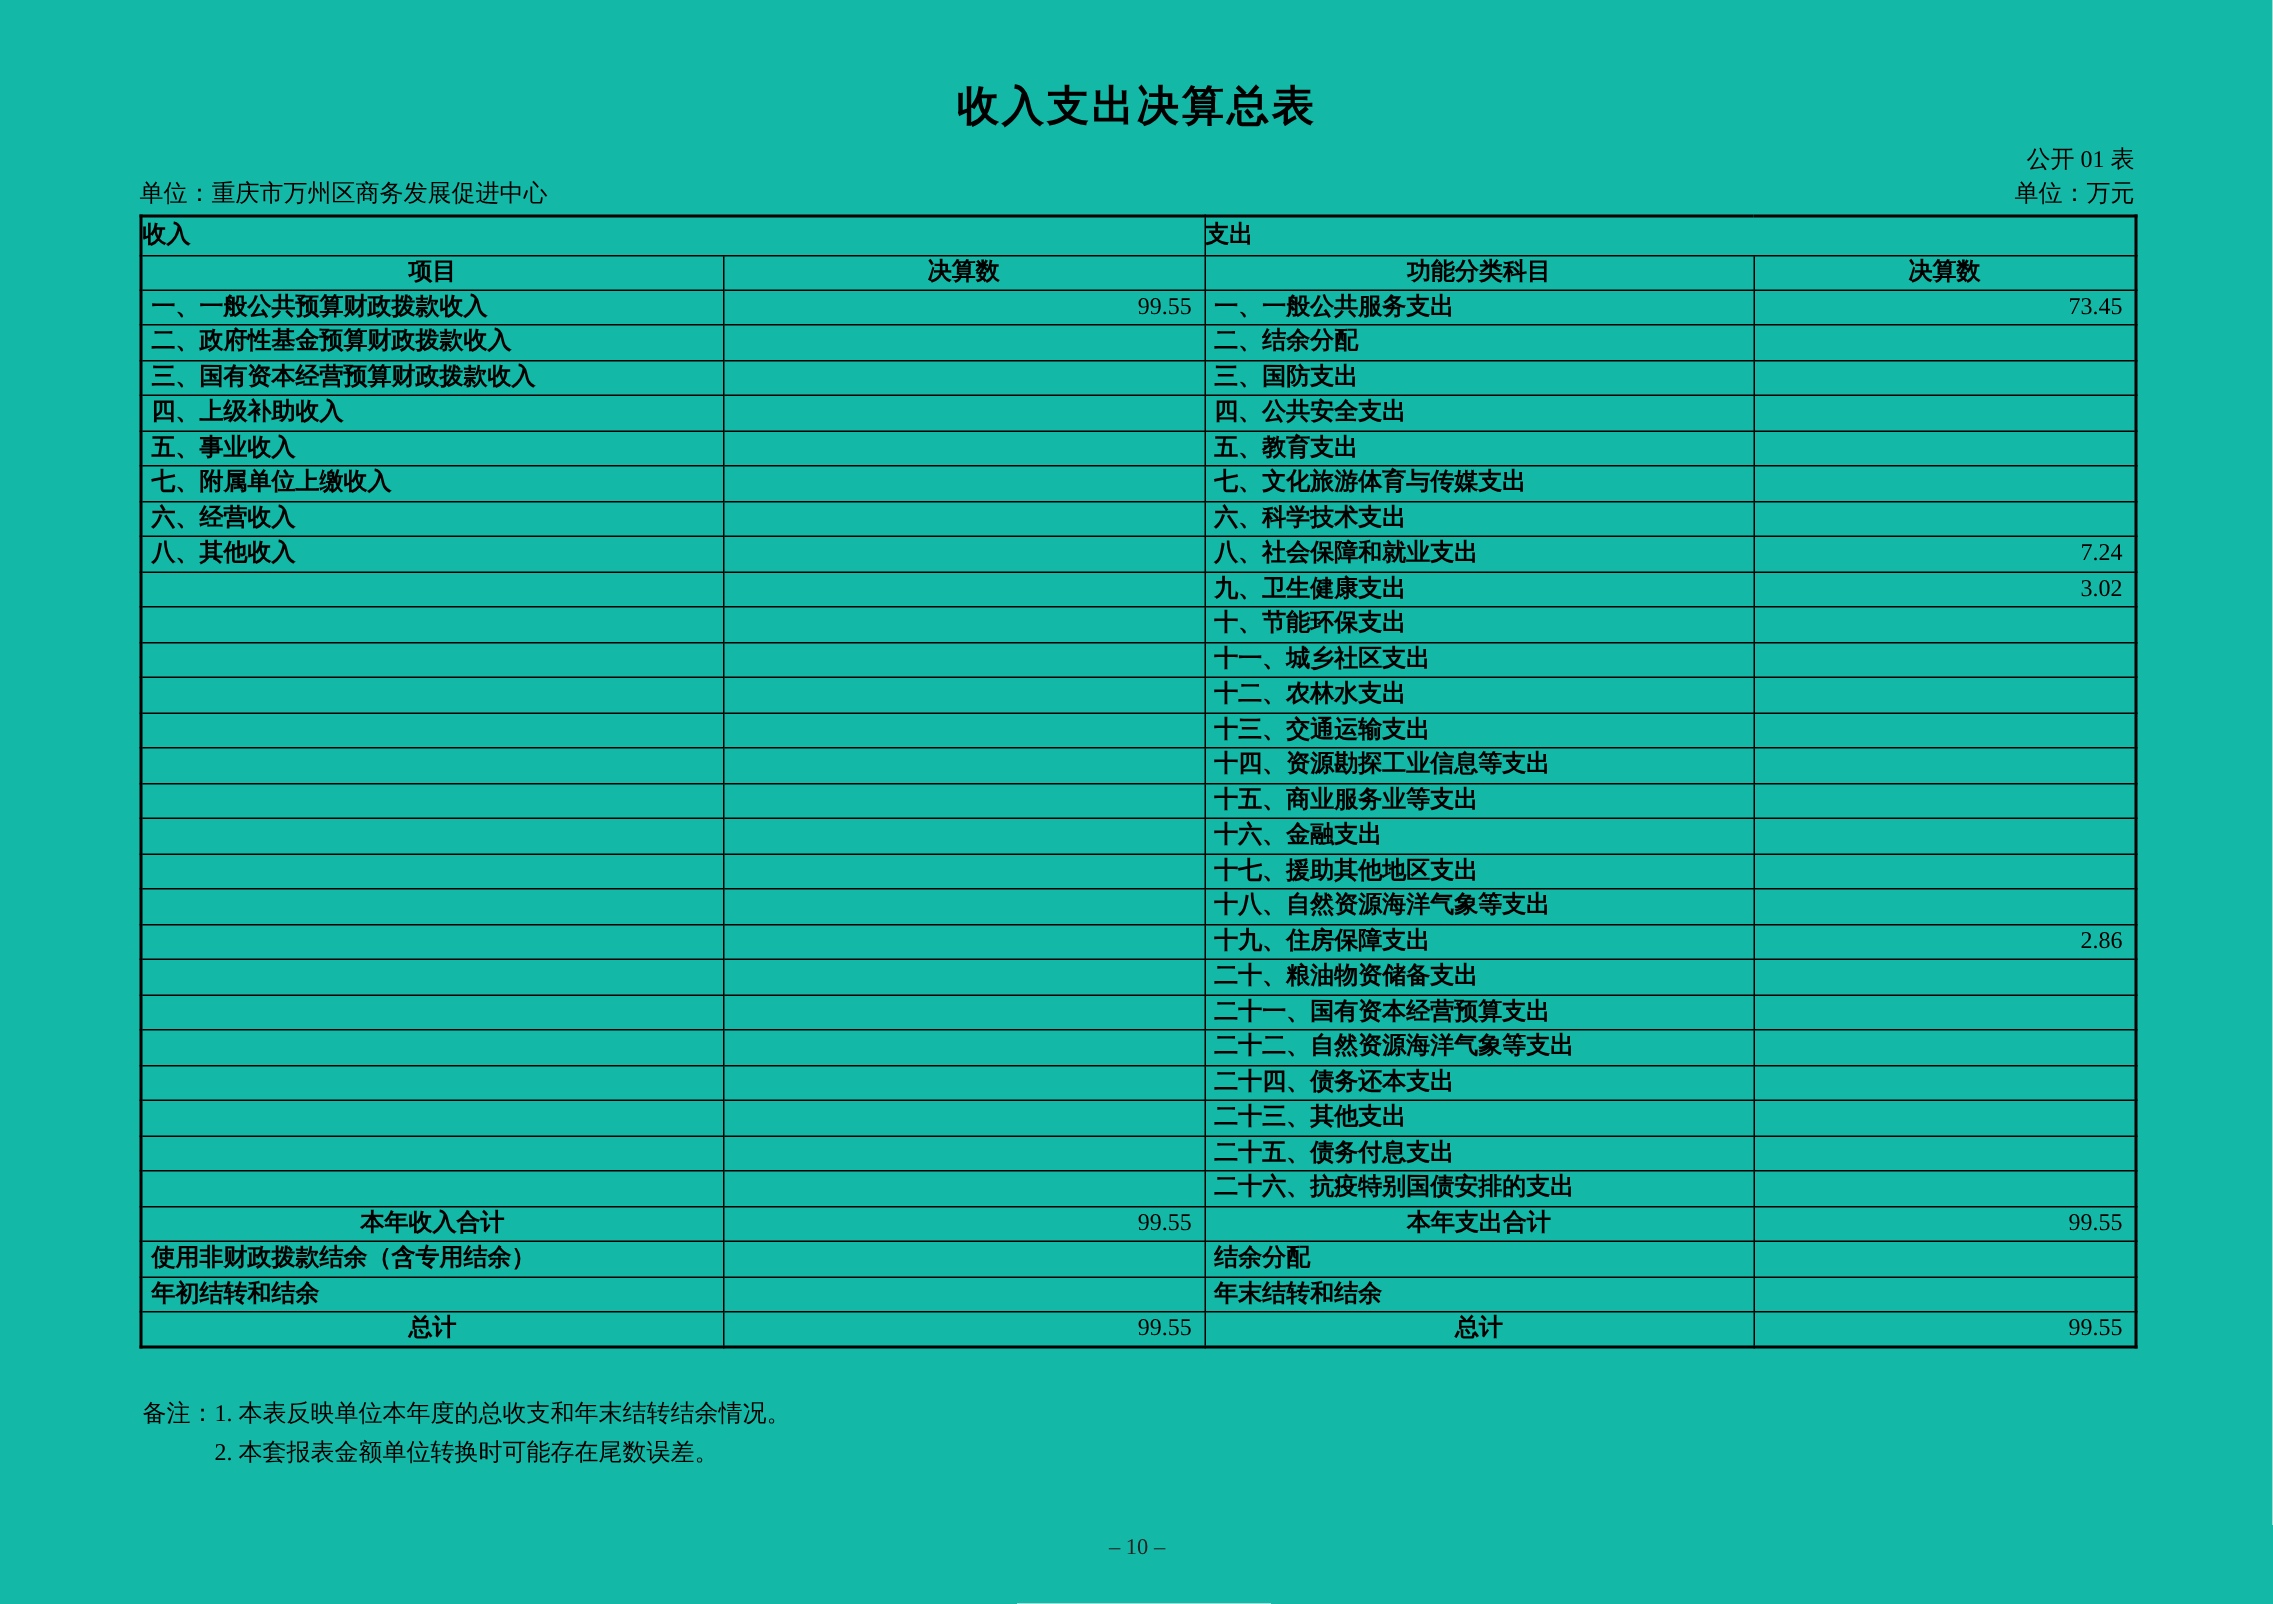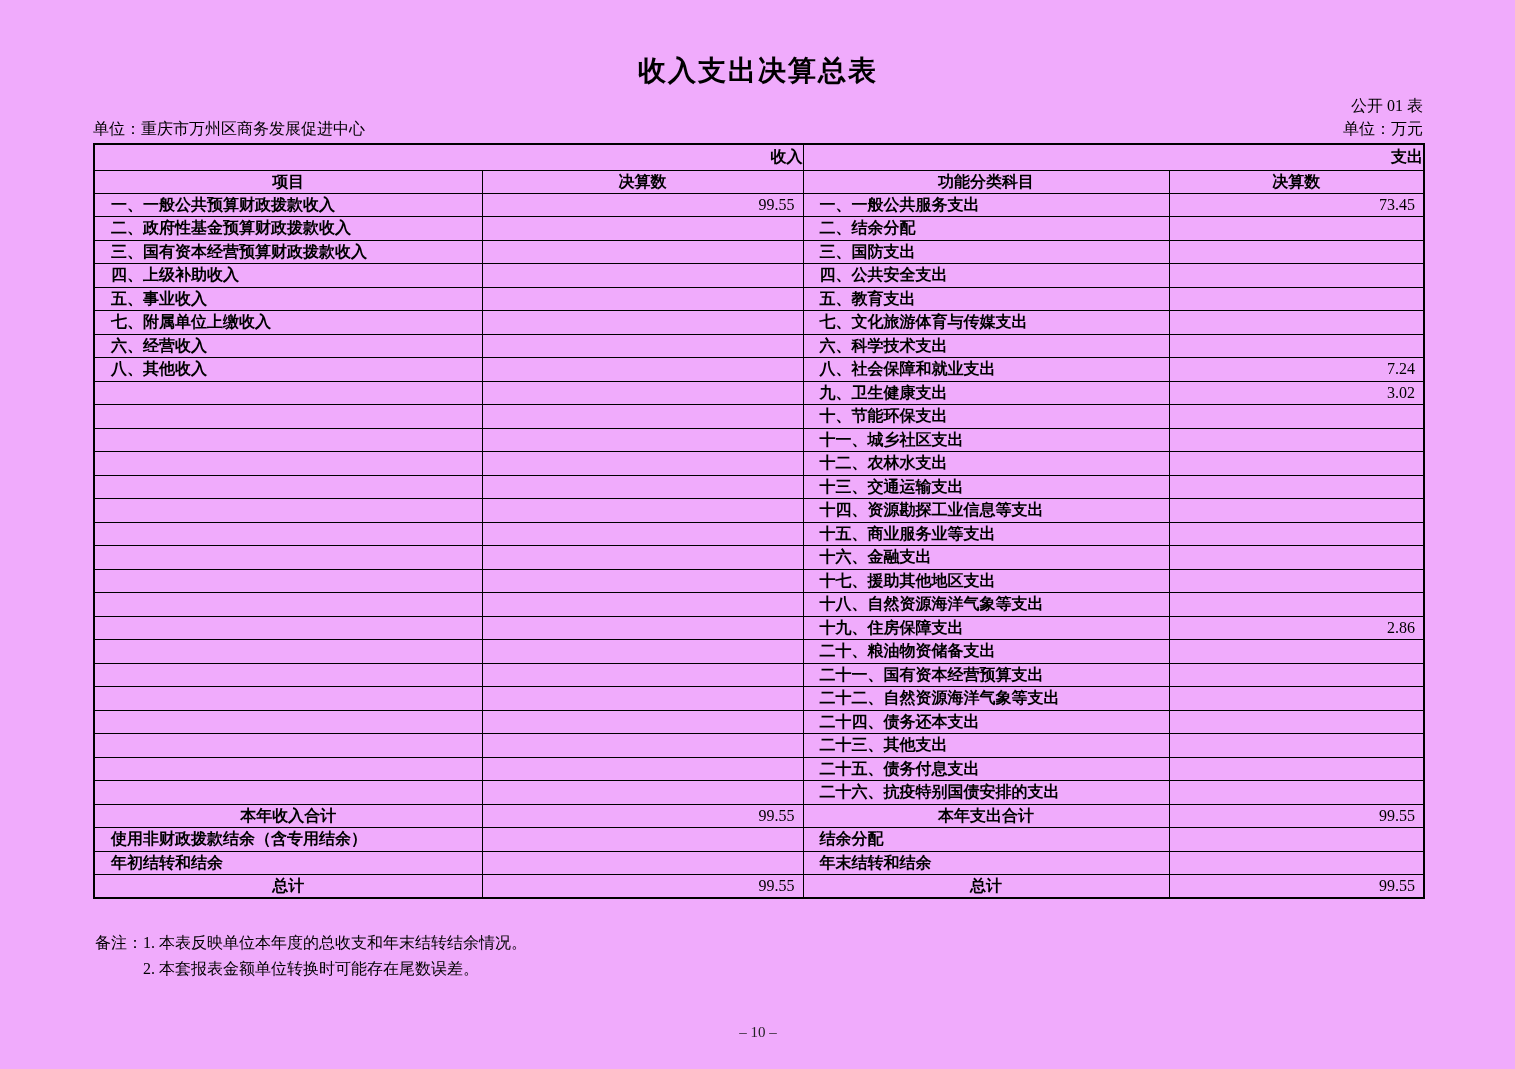--- a/index.html
+++ b/index.html
@@ -5,21 +5,21 @@
   * { margin: 0; padding: 0; box-sizing: border-box; }
   html, body {
     width: 1515px; height: 1069px;
     background: #ffffff;
     color: #000000;
     font-family: "Liberation Serif", "DejaVu Serif", serif;
   }
   .sheet {
     position: relative;
     width: 1515px; height: 1069px;
-    background: #f0abfc;
+    background: #14b8a6;
     overflow: hidden;
   }
   .doc-title {
     position: absolute;
     top: 52px; left: 93px; width: 1330px;
     text-align: center;
     font-size: 28px;
     font-weight: bold;
     letter-spacing: 2px;
   }
@@ -50,32 +50,32 @@
     line-height: 1;
     vertical-align: middle;
     overflow: hidden;
     white-space: nowrap;
   }
   tr.section-header-row { height: 26px; }
   tr.col-header-row { height: 23px; }
   tr.data-row { height: 23.5px; }
   th.section-header {
     font-weight: bold;
-    text-align: right;
+    text-align: left;
     font-size: 17px;
     margin-top: 24px;
   }
   th.col-header {
     font-weight: bold;
     text-align: center;
   }
   td.item-cell {
     font-weight: bold;
     text-align: left;
-    padding-left: 16px;
+    padding-left: 6px;
   }
   td.item-cell.center { text-align: center; padding-left: 0; }
   td.value-cell {
     font-weight: normal;
     text-align: right;
     padding-right: 8px;
     margin-top: 32px;
   }
   .notes {
     position: absolute;

